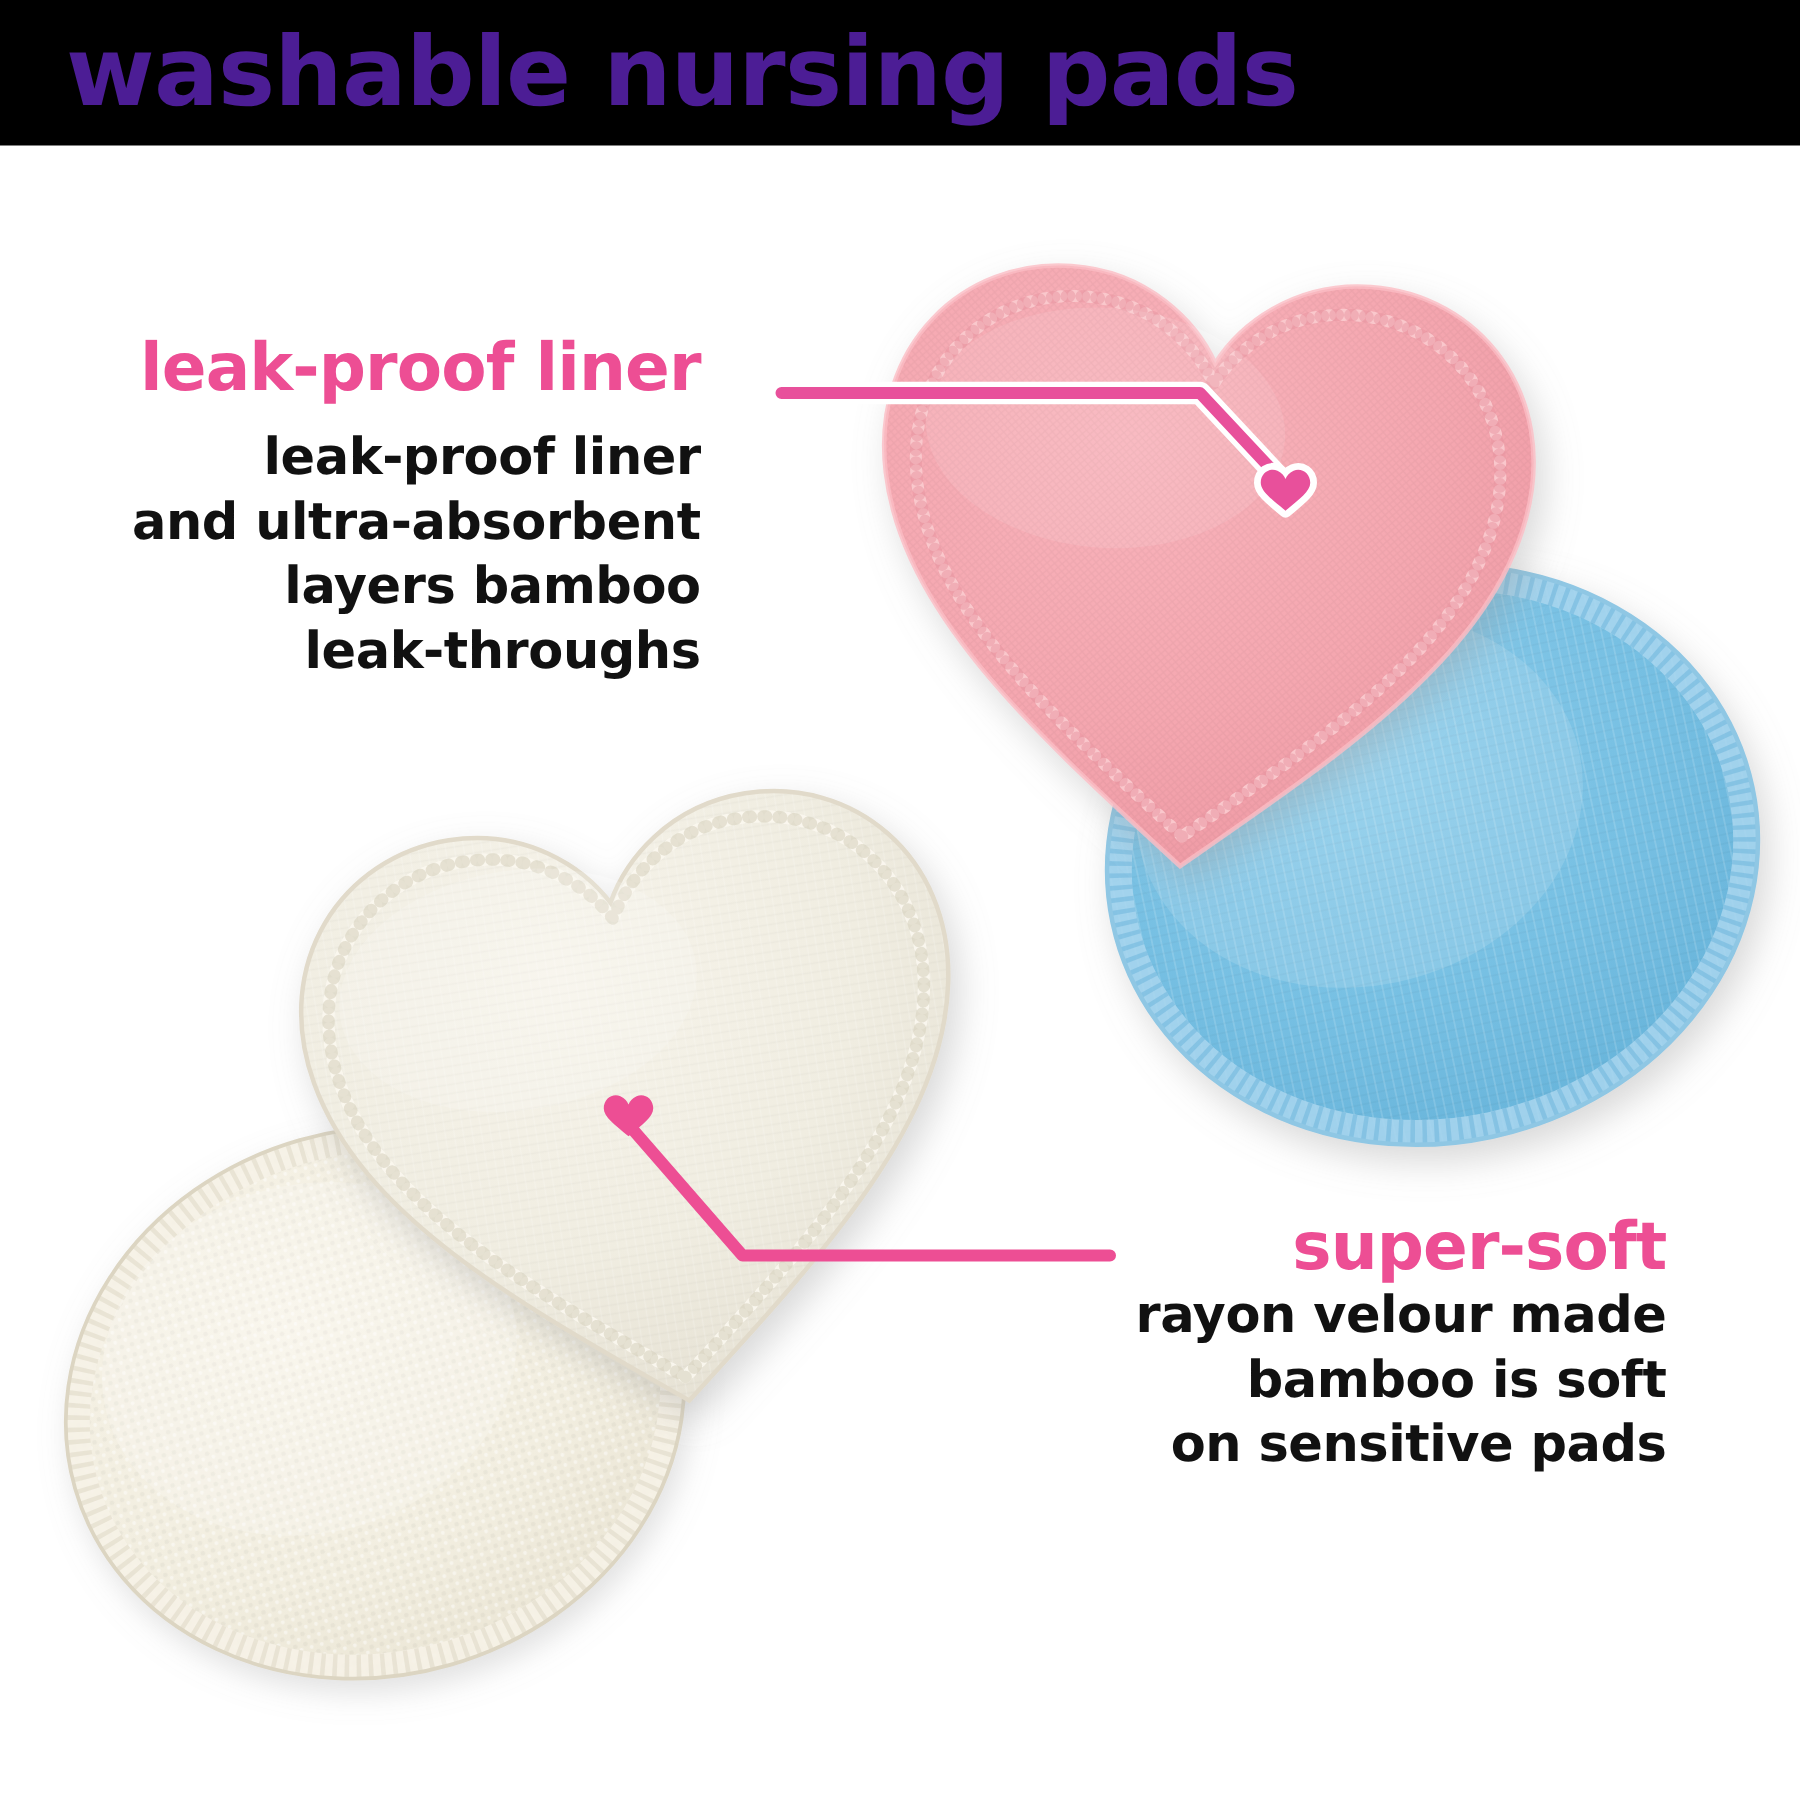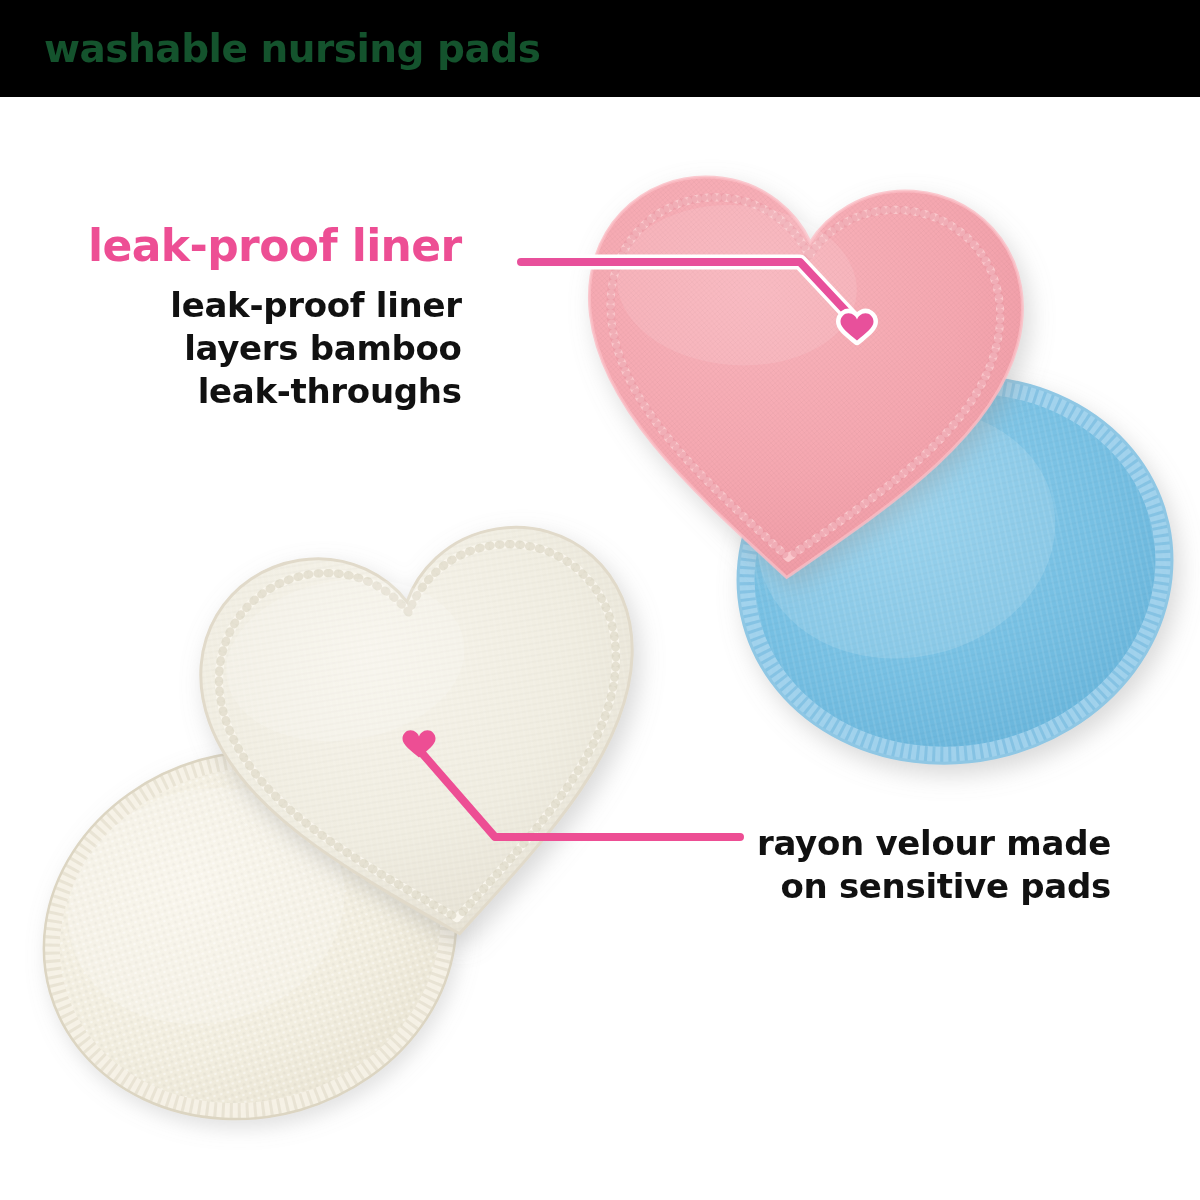--- a/index.html
+++ b/index.html
@@ -22,24 +22,24 @@
     left: 0;
     top: 0;
     width: 1200px;
     height: 97px;
     background: #000000;
   }
   .header-title {
     position: absolute;
     left: 44px;
     top: 18px;
-    font-size: 39px;
+    font-size: 64px;
     font-weight: 700;
     letter-spacing: -0.5px;
-    color: #14532d;
+    color: #4c1d95;
     line-height: 62px;
     white-space: nowrap;
   }
 
   
   .art {
     position: absolute;
     left: 0;
     top: 0;
     width: 1200px;
@@ -64,21 +64,21 @@
     color: #111111;
     line-height: 43px;
     letter-spacing: -0.3px;
   }
   .callout-body div { white-space: nowrap; }
 
   #callout-leak { left: 88px; top: 222px; }
   #callout-leak .callout-body { margin-top: 14px; }
 
   #callout-soft { left: 757px; top: 808px; }
-  #callout-soft .callout-body { margin-top: 14px; }
+  #callout-soft .callout-body { }
 
   
   .leaders {
     position: absolute;
     left: 0;
     top: 0;
     width: 1200px;
     height: 1200px;
   }
 </style>
@@ -223,25 +223,28 @@
       <g transform="translate(419,744)">
         <use href="#markerHeart" fill="#ED4E94"></use>
       </g>
     </g>
   </svg>
 
   <div class="callout" id="callout-leak">
     <div class="callout-heading">leak-proof liner</div>
     <div class="callout-body">
       <div>leak-proof liner</div>
+      <div>and ultra-absorbent</div>
       <div>layers bamboo</div>
       <div>leak-throughs</div>
     </div>
   </div>
 
   <div class="callout" id="callout-soft">
+    <div class="callout-heading">super-soft</div>
     <div class="callout-body">
       <div>rayon velour made</div>
+      <div>bamboo is soft</div>
       <div>on sensitive pads</div>
     </div>
   </div>
 
 </div>
 
 </body></html>

